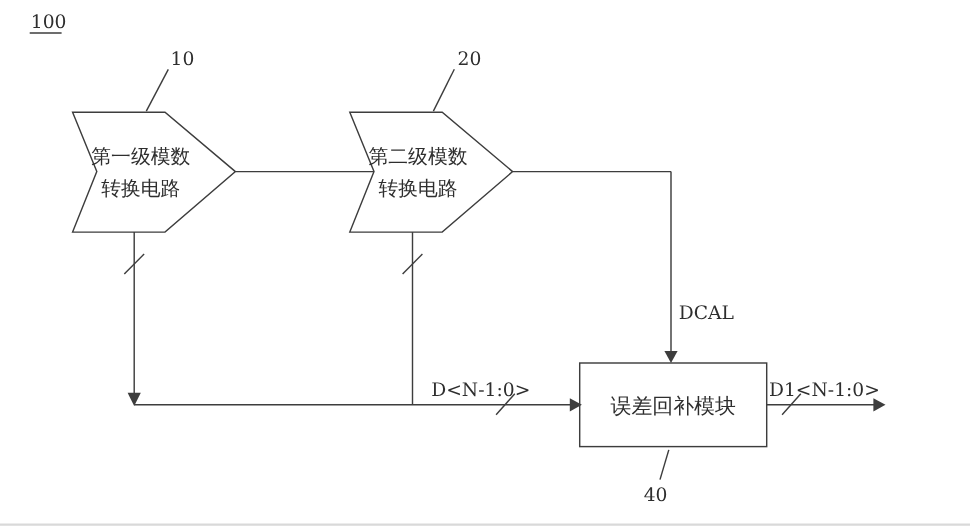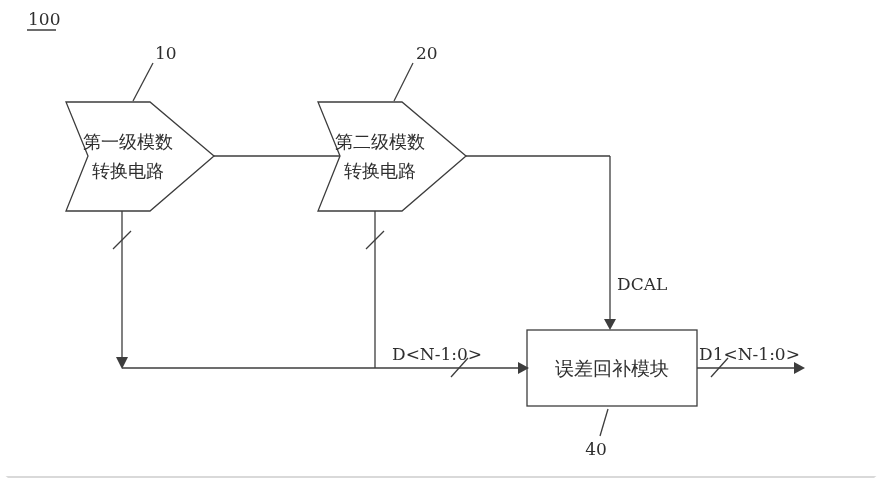--- a/index.html
+++ b/index.html
@@ -6,21 +6,20 @@
     margin: 0;
     padding: 0;
     background: #ffffff;
   }
   .canvas {
     position: relative;
     width: 882px;
     height: 481px;
     background: #ffffff;
     overflow: hidden;
-    border-radius: 18px;
   }
   svg {
     display: block;
   }
   .fig-text {
     font-family: "DejaVu Serif", "Liberation Serif", serif;
     fill: #2e2e2e;
   }
   .diagram-line {
     stroke: #3d3d3d;

